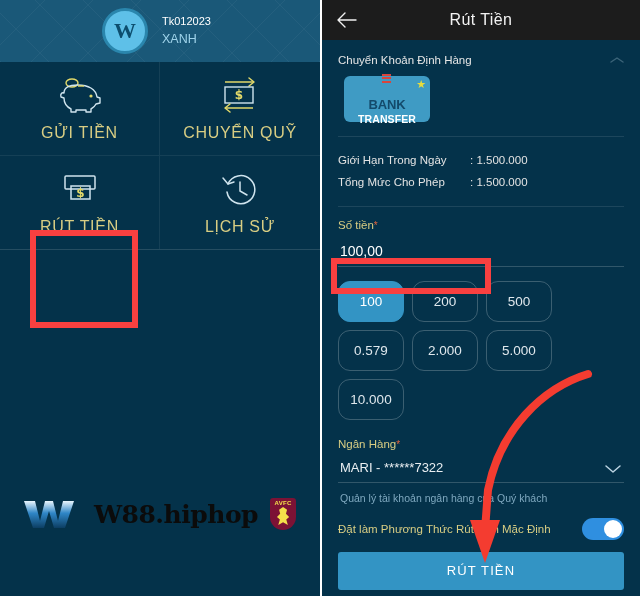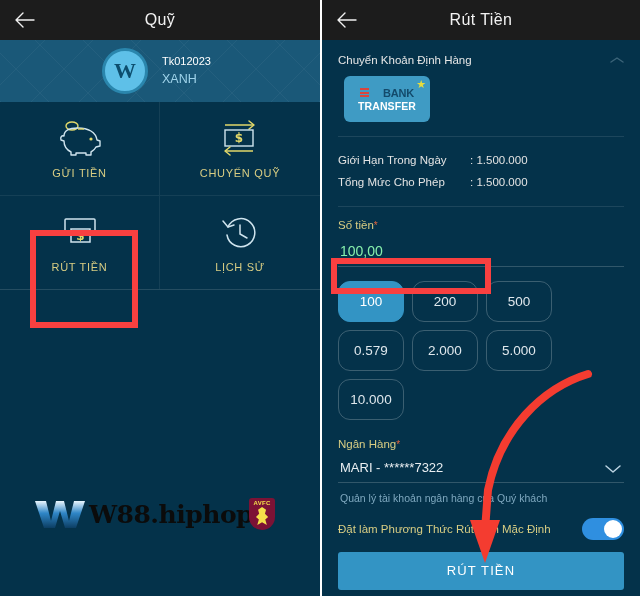--- a/index.html
+++ b/index.html
@@ -76,36 +76,36 @@
   .menu-cell {
     display: flex; flex-direction: column;
     align-items: center; justify-content: center;
     gap: 10px;
     border-right: 1px solid rgba(255,255,255,.07);
     border-bottom: 1px solid rgba(255,255,255,.07);
     position: relative;
   }
   .menu-cell:nth-child(2n) { border-right: none; }
   .menu-label {
-    color: #d8cd83; font-size: 11px; letter-spacing: .7px;
+    color: #d8cd83; font-size: 16px; letter-spacing: .7px;
   }
   .menu-icon { height: 38px; display: flex; align-items: center; }
 
   .hl-box {
     position: absolute;
     border: 6px solid #f94040;
     pointer-events: none;
     z-index: 6;
   }
   #hl-rut { left: 30px; top: 230px; width: 108px; height: 98px; }
 
   
   .watermark {
-    position: absolute; left: 33px; bottom: 65px;
-    display: flex; align-items: center; gap: 0px;
+    position: absolute; left: 22px; bottom: 65px;
+    display: flex; align-items: center; gap: 16px;
     z-index: 8;
   }
   .wm-w { display: block; }
   .wm-text {
     font-family: "DejaVu Serif", serif;
     font-size: 25px; font-weight: bold;
     color: #0b0b0b; letter-spacing: -.5px;
     margin-left: -4px;
   }
   .wm-badge {
@@ -142,22 +142,23 @@
     width: 86px; height: 46px;
     background: #3f9bc4;
     border-radius: 6px;
     margin: 2px 0 0 22px;
     position: relative;
     display: flex; flex-direction: column;
     align-items: center; justify-content: center;
   }
   .bank-line1 {
     display: flex; align-items: center; gap: 14px;
-    font-size: 11px; font-weight: bold; color: #134a6b;
+    font-size: 13px; font-weight: bold; color: #134a6b;
     letter-spacing: -.2px;
+    flex-direction: column;
   }
   .bank-bars { display: flex; flex-direction: column; gap: 1.5px; }
   .bank-bars i { display: block; width: 9px; height: 2px; background: #d9453d; }
   .bank-line2 {
     font-size: 10.5px; font-weight: bold; color: #ffffff;
     letter-spacing: .1px; margin-top: 1px;
   }
   .bank-star {
     position: absolute; top: 2px; right: 4px;
     color: #e8dc3c; font-size: 11px;
@@ -172,21 +173,21 @@
   }
   .limit-label { width: 132px; }
   .limit-val { }
 
   .field-block { padding: 12px 16px 0 16px; }
   .field-label {
     color: #d8cd83; font-size: 11.5px; margin-bottom: 8px;
   }
   .req { color: #e4643c; font-size: 10px; }
   .field-input {
-    color: #86efac; font-size: 14px;
+    color: #ffffff; font-size: 14px;
     padding: 4px 2px 7px 2px;
     border-bottom: 1px solid rgba(255,255,255,.18);
   }
   .field-row {
     display: flex; justify-content: space-between;
     border-bottom: 1px solid rgba(255,255,255,.18);
     padding: 2px 2px 7px 2px;
   }
   .field-row span.val { color: #e9eef1; font-size: 13px; }
   .chev-dn { width: 18px; height: 10px; }
@@ -233,28 +234,20 @@
 
   .arrow-svg { position: absolute; left: 0; top: 0; z-index: 7; pointer-events: none; }
 </style>
 </head>
 <body>
 
 <div class="screens">
 
   <div class="phone left">
 
-    <div class="topbar">
-      <div class="back-arrow">
-        <svg width="22" height="16" viewBox="0 0 22 16">
-          <path d="M20 8 H2 M9 1 L2 8 L9 15" fill="none" stroke="#f0f0f0" stroke-width="1.4" stroke-linecap="round" stroke-linejoin="round"></path>
-        </svg>
-      </div>
-      <div class="topbar-title">Quỹ</div>
-    </div>
 
     <div class="account-banner">
       <div class="avatar">W</div>
       <div class="acct-text">
         <div class="acct-id">Tk012023</div>
         <div class="acct-name">XANH</div>
       </div>
     </div>
 
     <div class="menu-grid">

